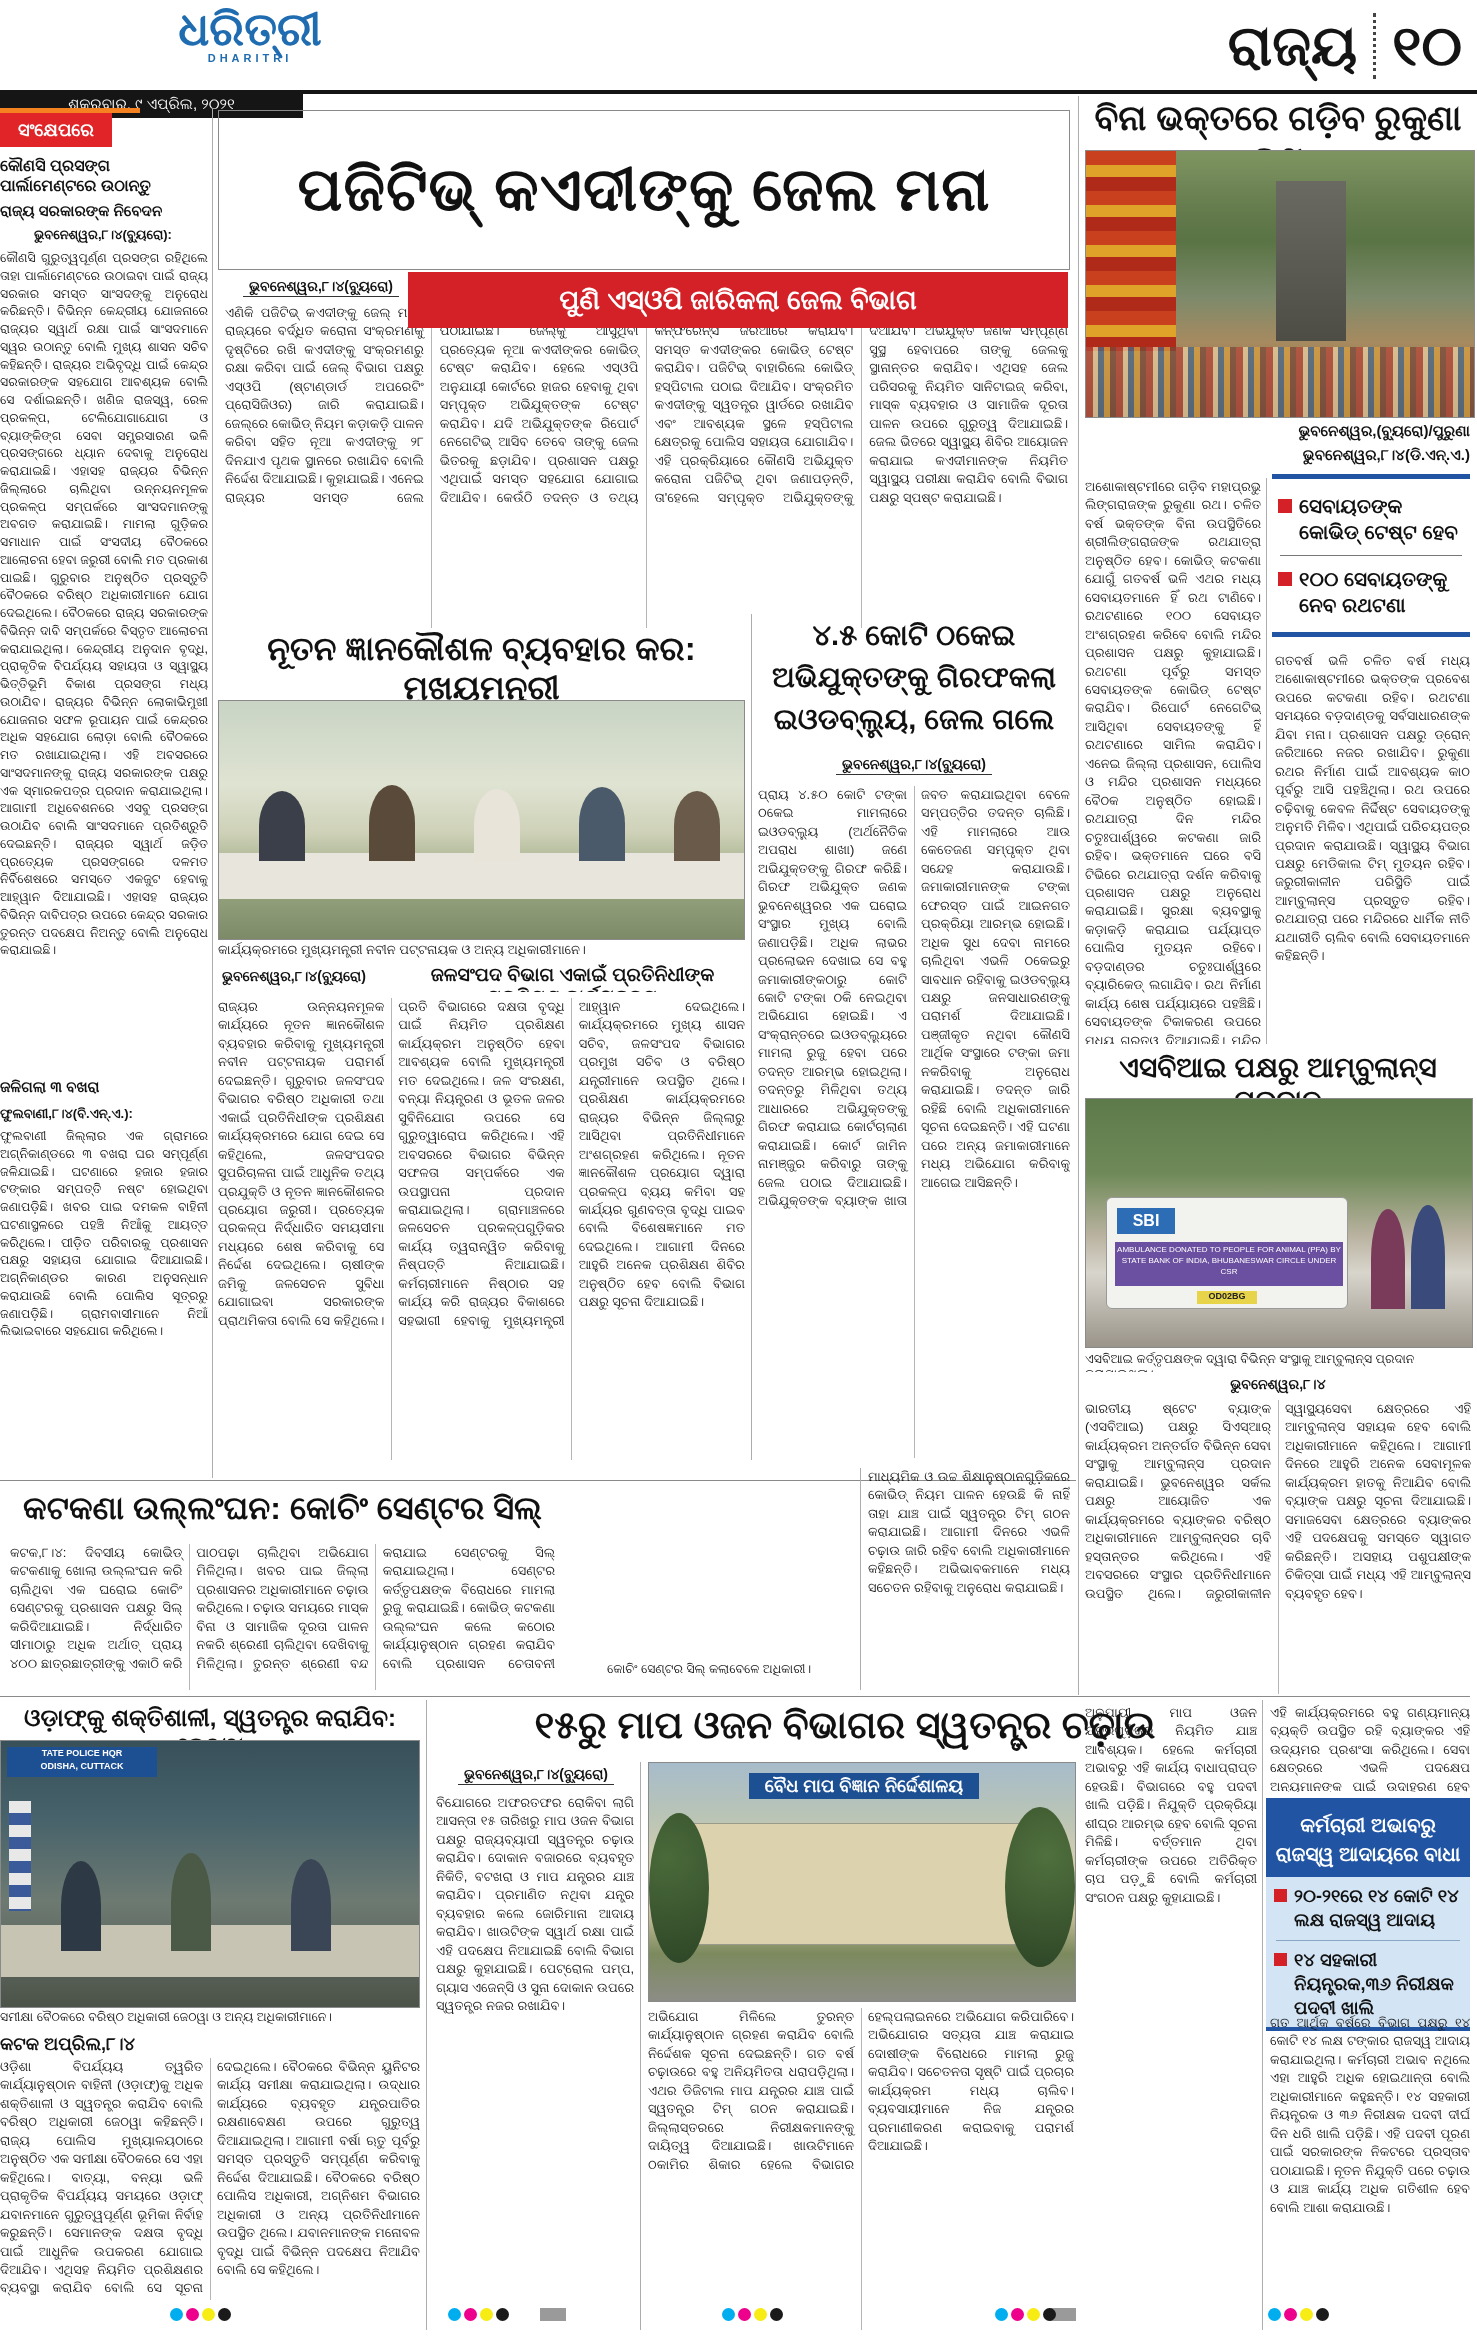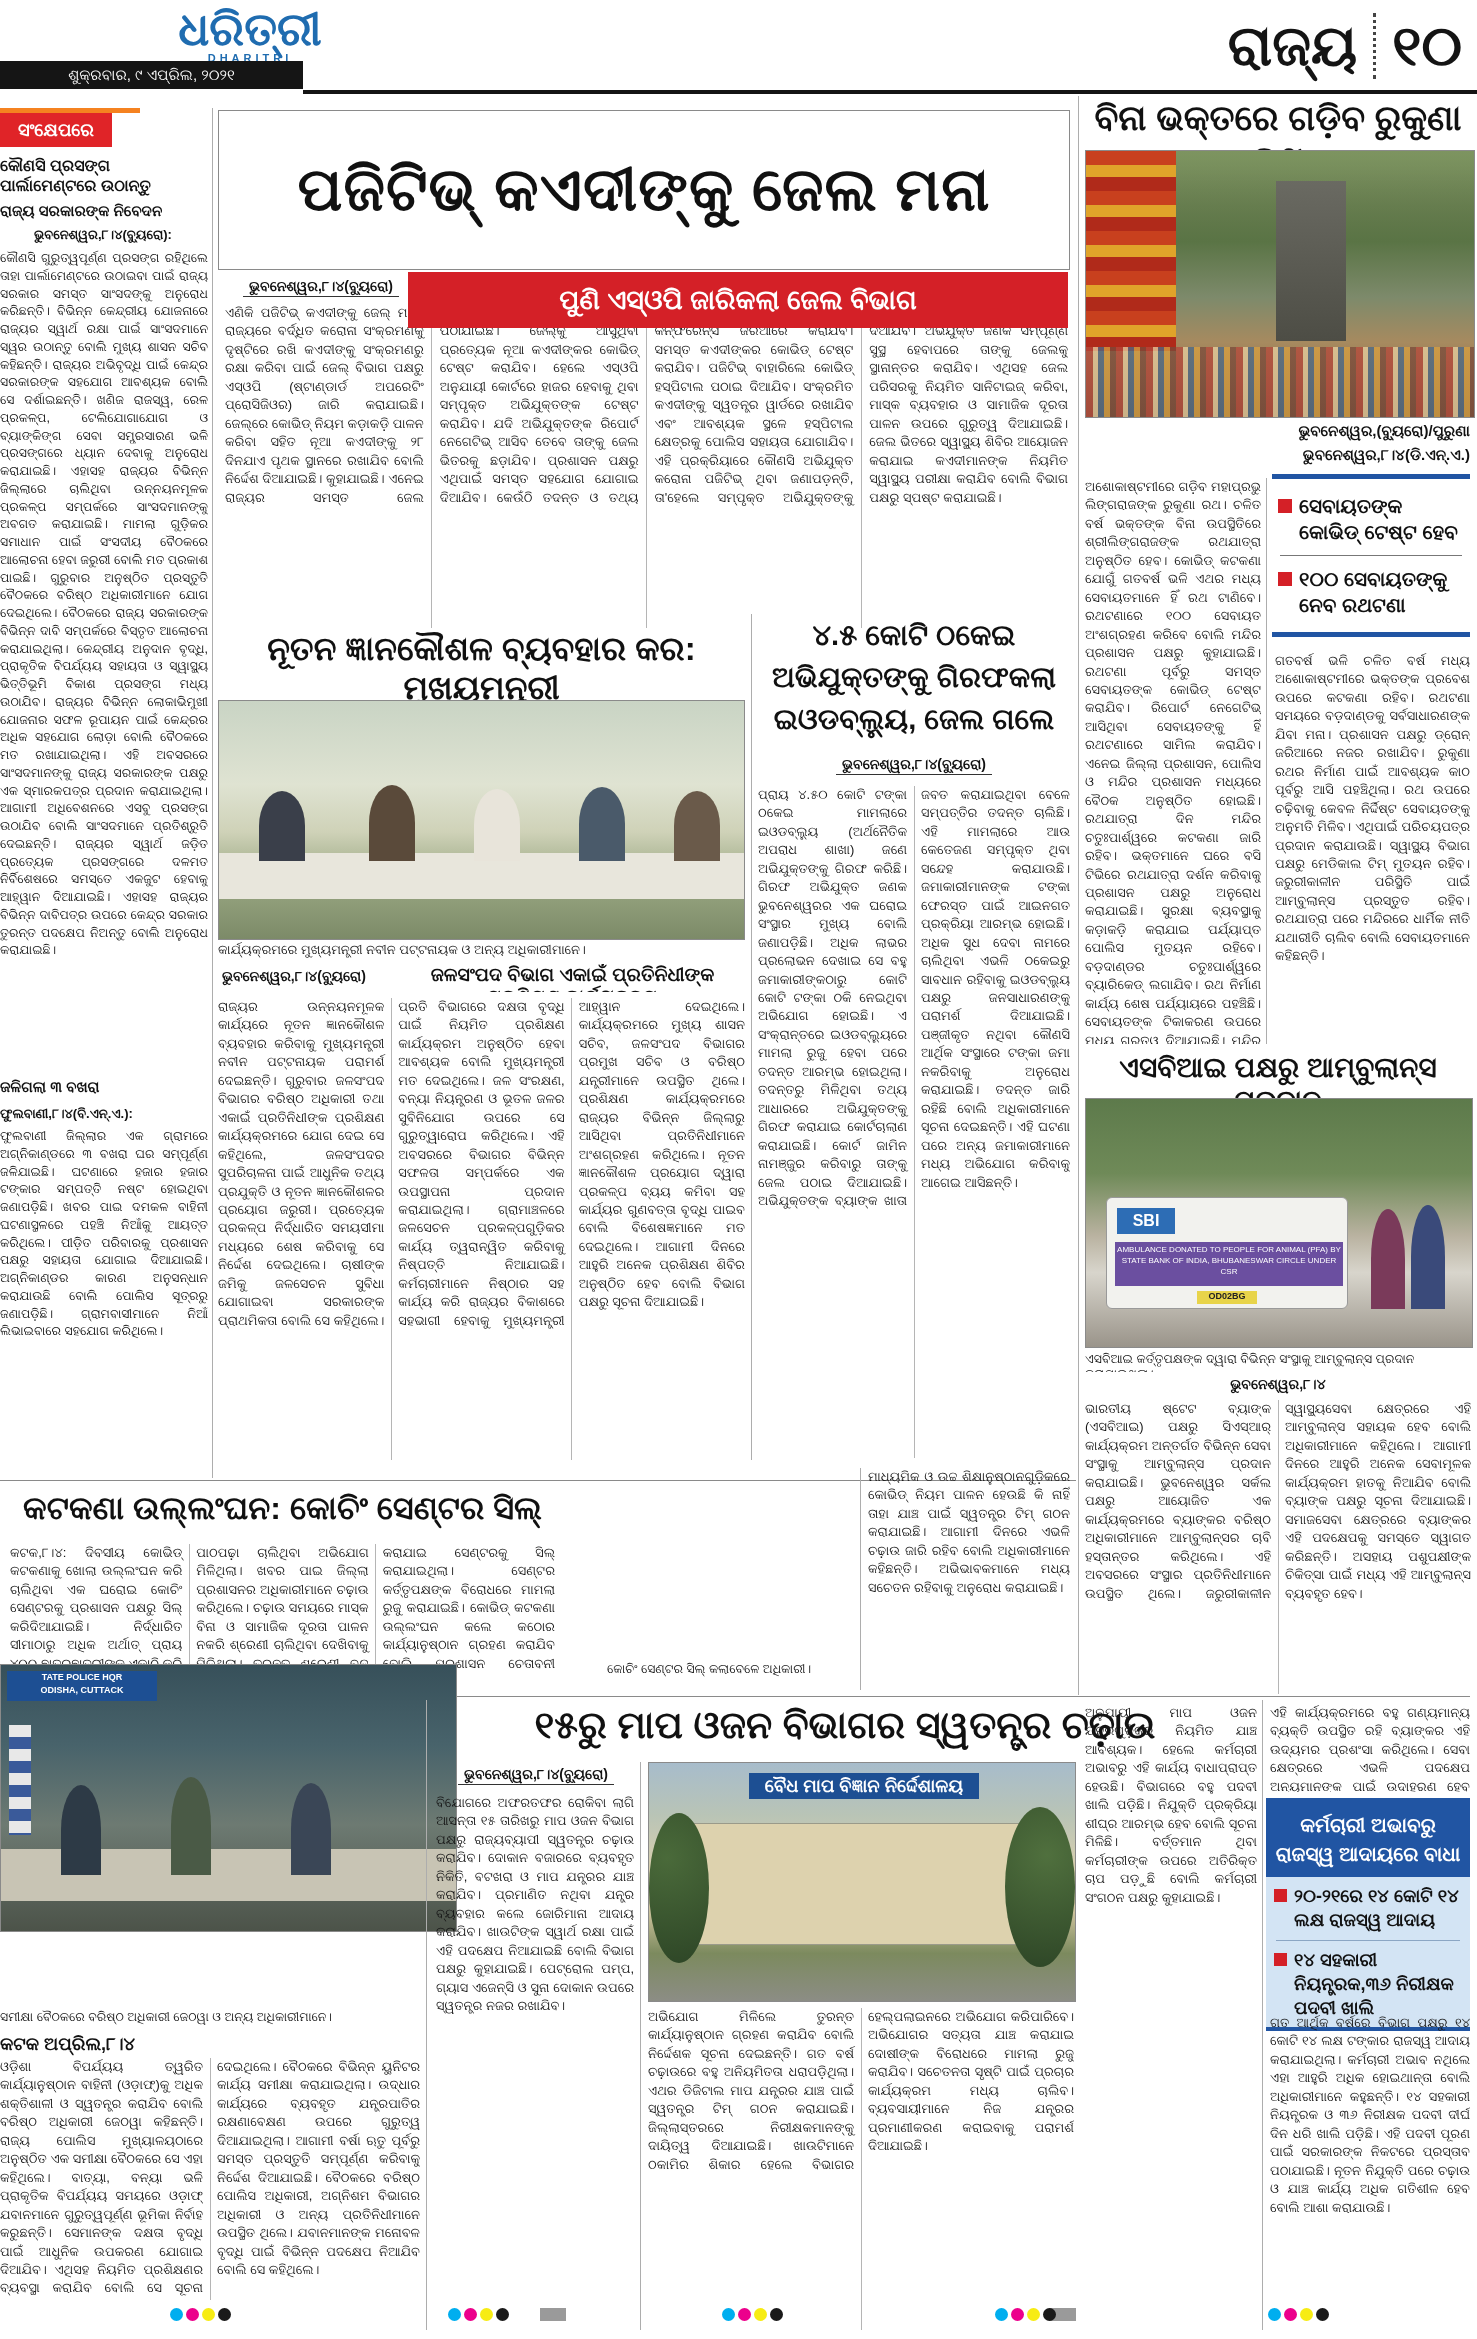--- a/index.html
+++ b/index.html
@@ -77,21 +77,21 @@
 </style>
 </head>
 <body>
 
 <div id="page">
 
   <div class="abs" style="left:150px;top:6px;width:200px;height:70px;">
     <div class="logo-main ctr">ଧରିତ୍ରୀ</div>
     <div class="logo-sub ctr">DHARITRI</div>
   </div>
-  <div class="abs datebar" style="left:0;top:61px;width:303px;height:28px;">
+  <div class="abs datebar" style="left:0;top:90px;width:303px;height:28px;">
     <span>ଶୁକ୍ରବାର, ୯ ଏପ୍ରିଲ, ୨୦୨୧</span>
   </div>
   <div class="abs" style="left:303px;top:90px;width:1174px;height:4px;background:#141414;"></div>
   <div class="abs section-wrap" style="left:1000px;top:8px;width:462px;height:76px;">
     <span class="section-name">ରାଜ୍ୟ</span>
     <span class="dotted-div"></span>
     <span class="page-num">୧୦</span>
   </div>
 
   <div class="abs" style="left:0;top:108px;width:140px;height:5px;background:#f58220;"></div>
@@ -183,21 +183,21 @@
 
   <div class="abs hrule" style="left:0;top:1480px;width:1076px;"></div>
   <div class="abs h-coach ctr" style="left:10px;top:1490px;width:545px;height:44px;">କଟକଣା ଉଲ୍ଲଂଘନ: କୋଚିଂ ସେଣ୍ଟର ସିଲ୍</div>
   <div class="abs cap ctr" style="left:562px;top:1662px;width:294px;height:20px;font-size:12.5px;">କୋଚିଂ ସେଣ୍ଟର ସିଲ୍ କଲାବେଳେ ଅଧିକାରୀ।</div>
   <div class="abs body-txt cols3" style="left:10px;top:1544px;width:545px;height:146px;">କଟକ,୮।୪: ଦିବସୀୟ କୋଭିଡ୍ କଟକଣାକୁ ଖୋଲା ଉଲ୍ଲଂଘନ କରି ଚାଲିଥିବା ଏକ ଘରୋଇ କୋଚିଂ ସେଣ୍ଟରକୁ ପ୍ରଶାସନ ପକ୍ଷରୁ ସିଲ୍ କରିଦିଆଯାଇଛି। ନିର୍ଦ୍ଧାରିତ ସୀମାଠାରୁ ଅଧିକ ଅର୍ଥାତ୍ ପ୍ରାୟ ୪୦୦ ଛାତ୍ରଛାତ୍ରୀଙ୍କୁ ଏକାଠି କରି ପାଠପଢ଼ା ଚାଲିଥିବା ଅଭିଯୋଗ ମିଳିଥିଲା। ଖବର ପାଇ ଜିଲ୍ଲା ପ୍ରଶାସନର ଅଧିକାରୀମାନେ ଚଢ଼ାଉ କରିଥିଲେ। ଚଢ଼ାଉ ସମୟରେ ମାସ୍କ ବିନା ଓ ସାମାଜିକ ଦୂରତା ପାଳନ ନକରି ଶ୍ରେଣୀ ଚାଲିଥିବା ଦେଖିବାକୁ ମିଳିଥିଲା। ତୁରନ୍ତ ଶ୍ରେଣୀ ବନ୍ଦ କରାଯାଇ ସେଣ୍ଟରକୁ ସିଲ୍ କରାଯାଇଥିଲା। ସେଣ୍ଟର କର୍ତ୍ତୃପକ୍ଷଙ୍କ ବିରୋଧରେ ମାମଲା ରୁଜୁ କରାଯାଇଛି। କୋଭିଡ୍ କଟକଣା ଉଲ୍ଲଂଘନ କଲେ କଠୋର କାର୍ଯ୍ୟାନୁଷ୍ଠାନ ଗ୍ରହଣ କରାଯିବ ବୋଲି ପ୍ରଶାସନ ଚେତାବନୀ ଦେଇଛି। ଅନ୍ୟ କୋଚିଂ ସେଣ୍ଟରଗୁଡ଼ିକୁ ମଧ୍ୟ ନିୟମ ପାଳନ କରିବାକୁ ନିର୍ଦ୍ଦେଶ ଦିଆଯାଇଛି।</div>
   <div class="abs vrule" style="left:860px;top:1468px;height:222px;"></div>
   <div class="abs body-txt" style="left:868px;top:1468px;width:202px;height:222px;">ମାଧ୍ୟମିକ ଓ ଉଚ୍ଚ ଶିକ୍ଷାନୁଷ୍ଠାନଗୁଡ଼ିକରେ କୋଭିଡ୍ ନିୟମ ପାଳନ ହେଉଛି କି ନାହିଁ ତାହା ଯାଞ୍ଚ ପାଇଁ ସ୍ୱତନ୍ତ୍ର ଟିମ୍ ଗଠନ କରାଯାଇଛି। ଆଗାମୀ ଦିନରେ ଏଭଳି ଚଢ଼ାଉ ଜାରି ରହିବ ବୋଲି ଅଧିକାରୀମାନେ କହିଛନ୍ତି। ଅଭିଭାବକମାନେ ମଧ୍ୟ ସଚେତନ ରହିବାକୁ ଅନୁରୋଧ କରାଯାଇଛି।</div>
 
   <div class="abs hrule" style="left:0;top:1696px;width:1470px;"></div>
   <div class="abs h-odraf ctr" style="left:0;top:1704px;width:420px;height:34px;">ଓଡ଼ାଫ୍କୁ ଶକ୍ତିଶାଳୀ, ସ୍ୱତନ୍ତ୍ର କରାଯିବ: ଜେଠୱା</div>
-  <div class="abs photo ph-odraf" style="left:0;top:1664px;width:418px;height:266px;padding-left:37px;">
+  <div class="abs photo ph-odraf" style="left:0;top:1740px;width:418px;height:266px;">
     <div class="sign-blue ph-inner pre" style="left:6px;top:6px;width:150px;height:30px;font-size:9px;line-height:1.4;">TATE POLICE HQR
 ODISHA, CUTTACK</div>
     <div class="ph-inner" style="left:8px;top:60px;width:22px;height:110px;background:repeating-linear-gradient(180deg,#e8e8e8 0 12px,#3a5a9a 12px 24px);"></div>
     <div class="ph-inner" style="left:0;bottom:30px;width:100%;height:52px;background:#c8c4b4;"></div>
     <div class="ph-inner" style="left:60px;top:120px;width:40px;height:90px;background:#2d3a46;border-radius:50% 50% 0 0;"></div>
     <div class="ph-inner" style="left:170px;top:112px;width:40px;height:98px;background:#4a5a46;border-radius:50% 50% 0 0;"></div>
     <div class="ph-inner" style="left:290px;top:118px;width:40px;height:92px;background:#3a4656;border-radius:50% 50% 0 0;"></div>
   </div>
   <div class="abs cap" style="left:0;top:2010px;width:420px;height:20px;font-size:12.5px;">ସମୀକ୍ଷା ବୈଠକରେ ବରିଷ୍ଠ ଅଧିକାରୀ ଜେଠୱା ଓ ଅନ୍ୟ ଅଧିକାରୀମାନେ।</div>
   <div class="abs bold" style="left:0;top:2034px;width:420px;height:20px;font-size:18px;">କଟକ ଅପ୍ରିଲ,୮।୪</div>

